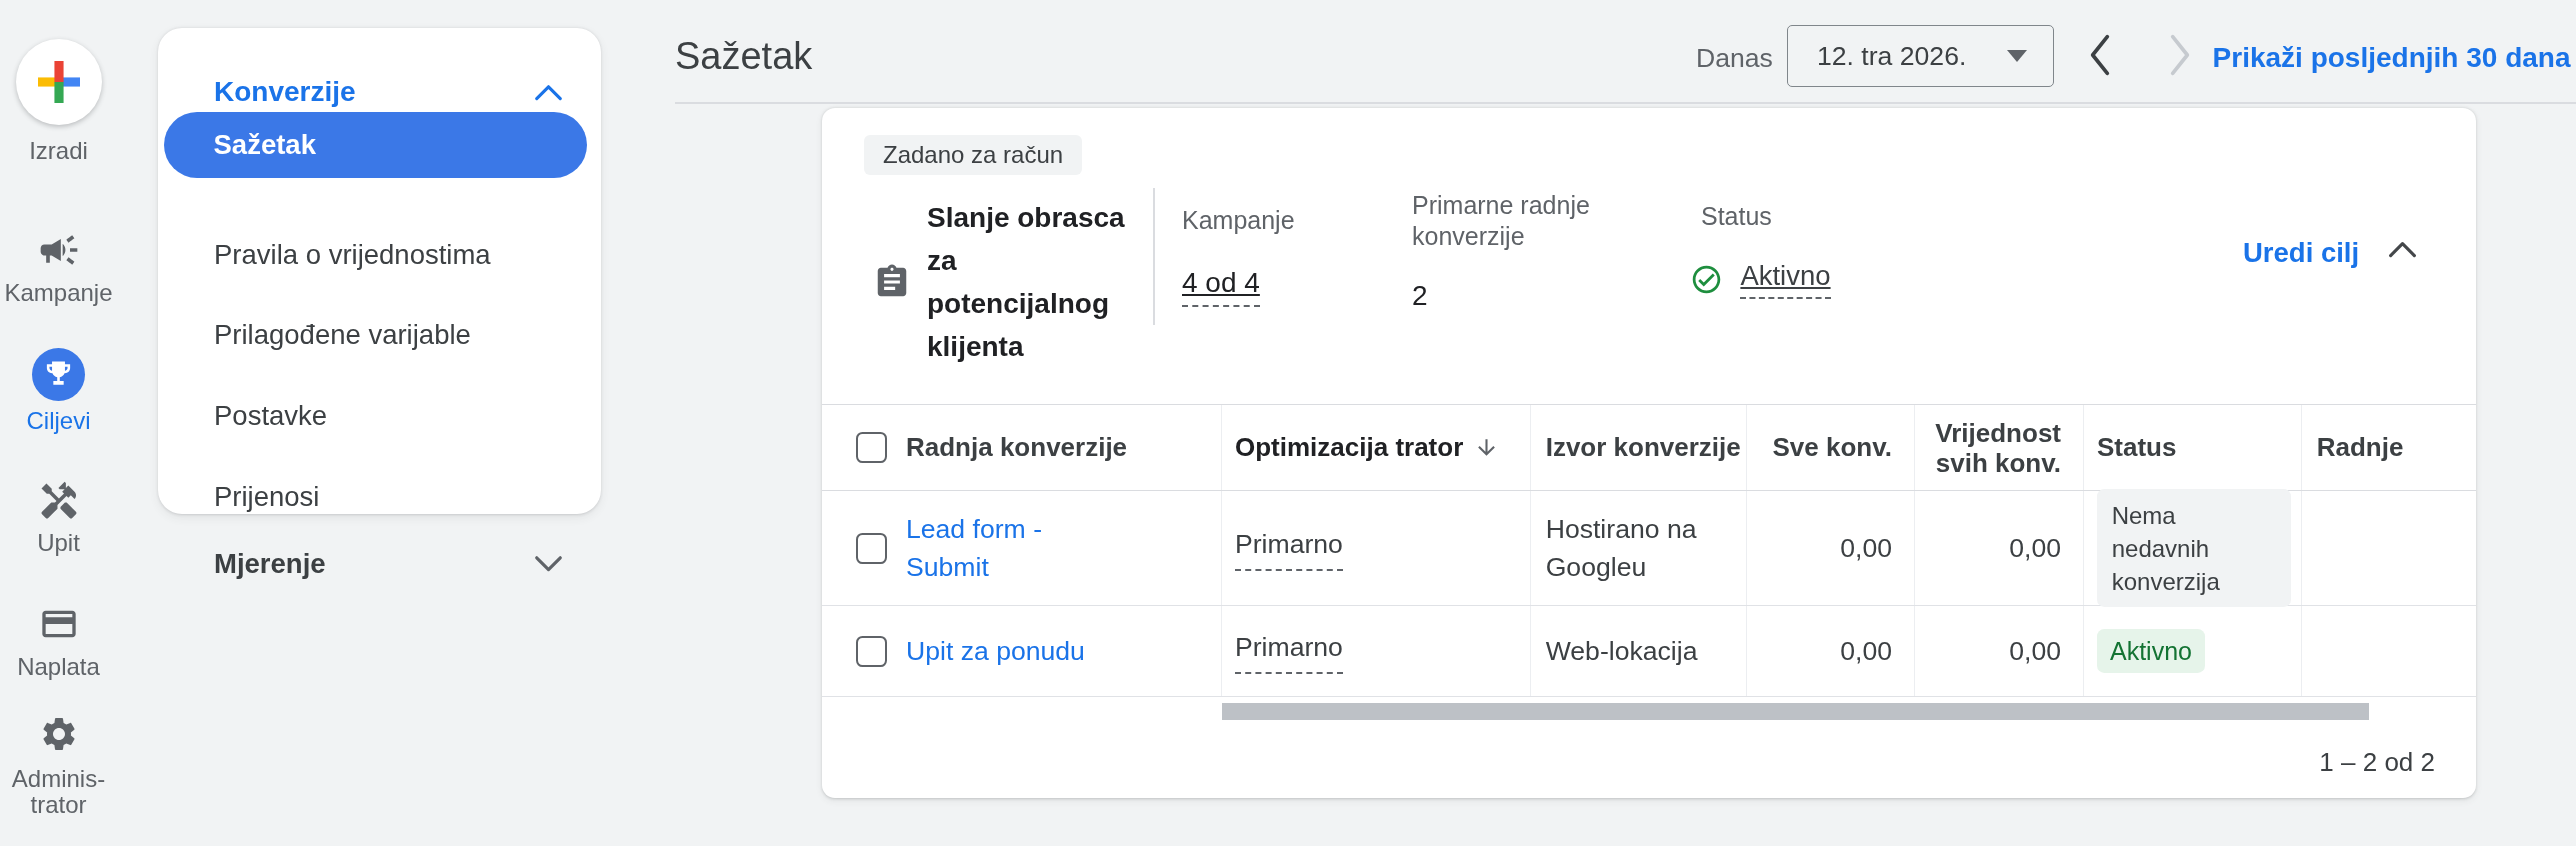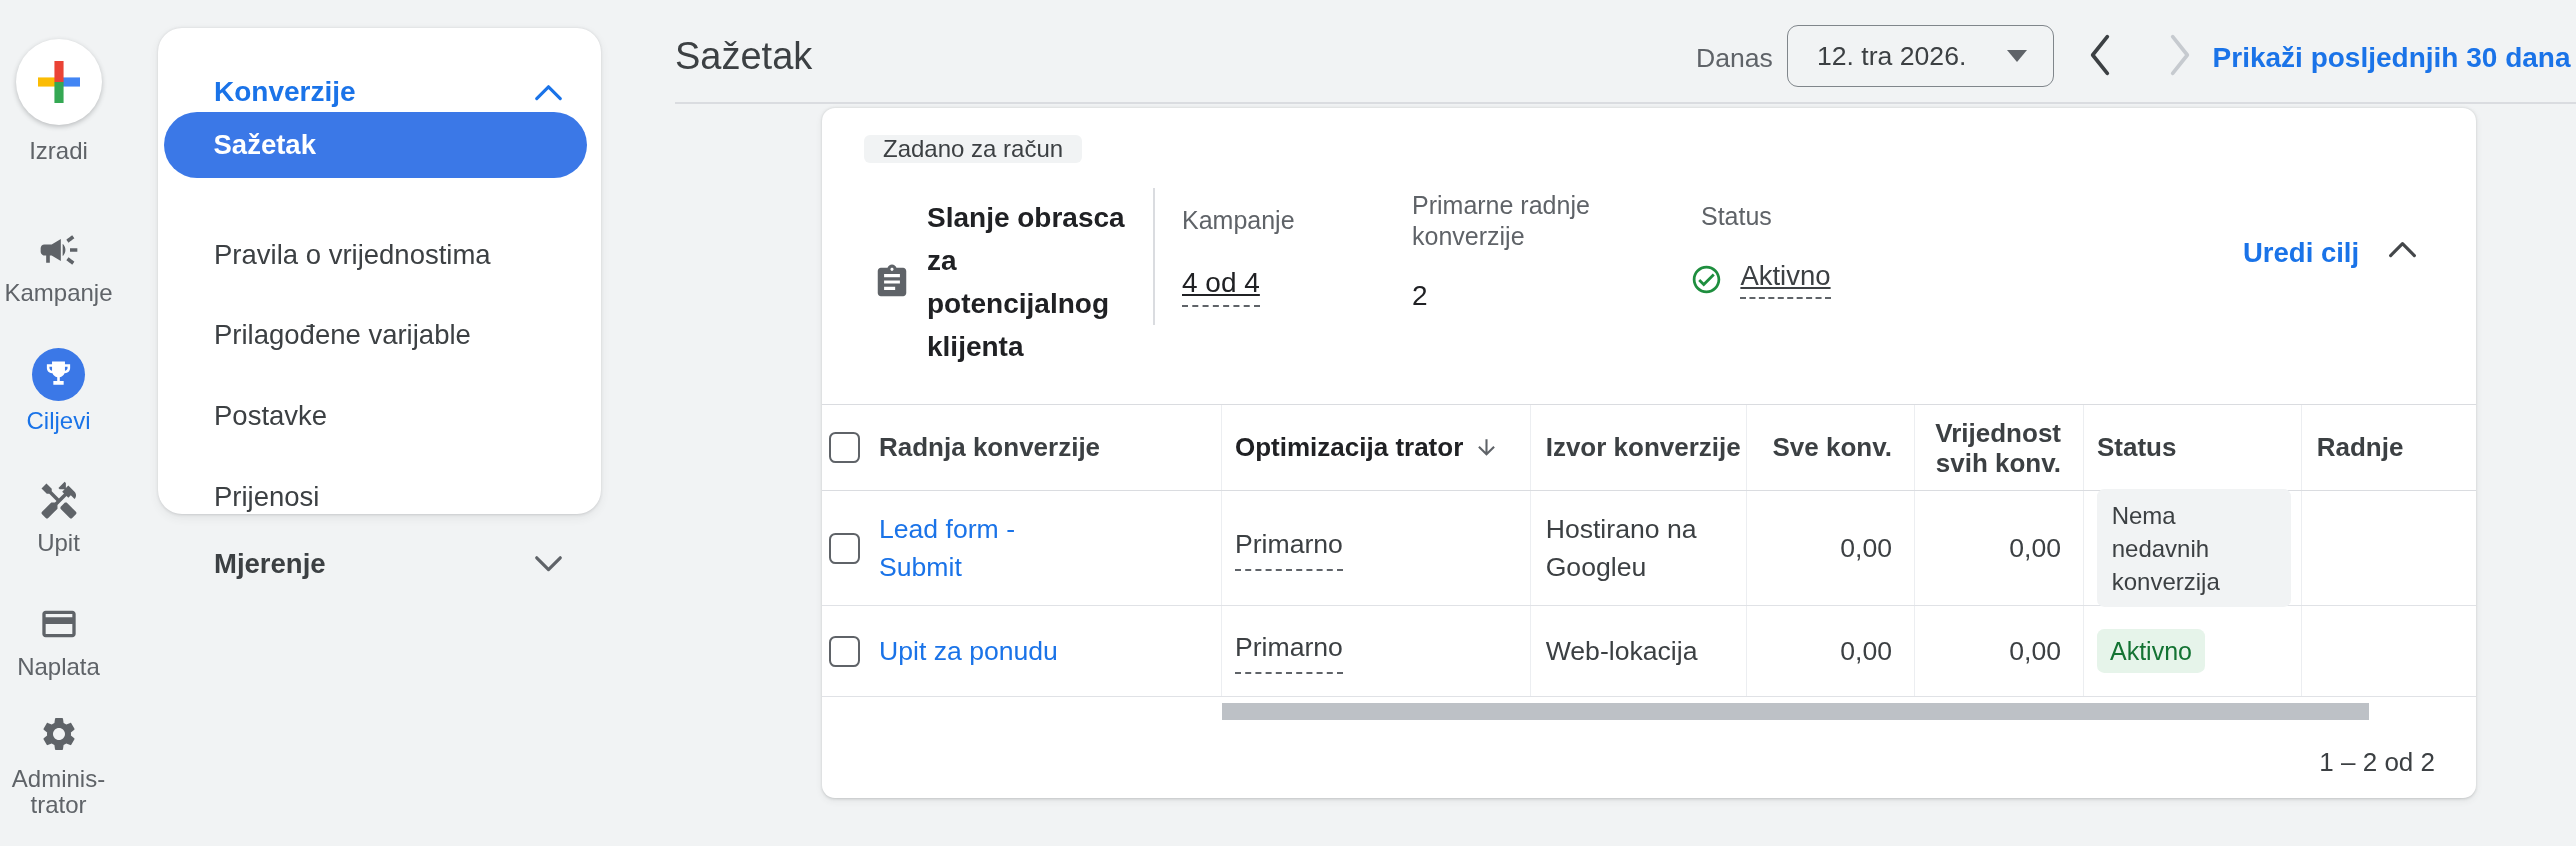--- a/index.html
+++ b/index.html
@@ -51,41 +51,41 @@
 
   .subnav-collapsed { position:absolute; left:158px; top:535px; width:443px; height:57px; cursor:pointer; }
   .subnav-collapsed .label { position:absolute; left:56px; top:13px; font-size:27.5px; font-weight:bold; color:#3c4043; }
   .subnav-collapsed .chev { position:absolute; right:38px; top:20px; }
 
   
   .page-title { position:absolute; left:675px; top:35px; font-size:38px; font-weight:normal; color:#3c4043; }
   .date-label { position:absolute; left:1696px; top:43px; font-size:26.6px; color:#5f6368; }
   .date-box {
     position:absolute; left:1787px; top:25px; width:267px; height:62px;
-    border:1.8px solid #80868b; border-radius:11px; background:transparent;
+    border:1.8px solid #80868b; border-radius:5px; background:transparent;
     display:flex; align-items:center; justify-content:space-between;
     padding:0 26px 0 29px; cursor:pointer;
     font-family:"Liberation Sans", sans-serif;
   }
   .date-box .val { font-size:26.6px; color:#3c4043; }
   .caret-down { width:0; height:0; border-left:10px solid transparent; border-right:10px solid transparent; border-top:12px solid #5f6368; }
   .chev-btn { position:absolute; top:33px; cursor:pointer; background:none; border:none; }
   .chev-prev { left:2087px; }
   .chev-next { left:2167px; cursor:default; }
   .show-link { position:absolute; right:5.5px; top:42px; font-size:28px; font-weight:bold; color:#1a73e8; text-decoration:none; cursor:pointer; }
   .header-divider { position:absolute; left:675px; top:102px; width:1901px; height:1.8px; background:#dadce0; }
 
   
   .card {
     position:absolute; left:822px; top:108px; width:1654px; height:690px;
     background:#fff; border-radius:13px;
     box-shadow:0 0.9px 2.7px rgba(60,64,67,.2), 0 2.7px 7.3px rgba(60,64,67,.08);
   }
   .badge {
-    position:absolute; left:42px; top:26.6px; height:28px;
+    position:absolute; left:42px; top:26.6px; height:40px;
     background:#f1f3f4; border-radius:6px; display:flex; align-items:center;
     padding:0 19px; font-size:24px; color:#3c4043;
   }
   .goal-icon { position:absolute; left:51px; top:154px; }
   .goal-title { position:absolute; left:105px; top:88px; width:198px; font-size:28px; font-weight:bold; color:#202124; line-height:43px; }
   .goal-vdivider { position:absolute; left:331px; top:80px; width:1.8px; height:137px; background:#dadce0; }
   .m-label { font-size:25px; color:#5f6368; line-height:31px; }
   .m-value { font-size:28px; color:#202124; }
   .met-kampanje { position:absolute; left:360px; top:97px; }
   .met-kampanje .m-value { display:inline-block; margin-top:31px; }
@@ -100,21 +100,21 @@
   .edit-link { position:absolute; left:1421px; top:129px; font-size:27.5px; font-weight:bold; color:#1a73e8; text-decoration:none; cursor:pointer; }
   .collapse-chev { position:absolute; left:1565px; top:132px; cursor:pointer; }
 
   
   .table { position:absolute; left:0; top:296px; width:1654px; }
   .trow { display:flex; width:1654px; }
   .thead { height:87px; border-top:1.8px solid #dadce0; border-bottom:1.8px solid #dadce0; }
   .tr1 { height:115px; border-bottom:1.8px solid #e0e2e6;justify-content:center; }
   .tr2 { height:91px; border-bottom:1.8px solid #e0e2e6; }
   .cell { display:flex; align-items:center; border-right:1.8px solid #eceef1; }
-  .c1 { width:400px; padding-left:7px; }
+  .c1 { width:400px; padding-left:34px; }
   .c2 { width:309px; padding-left:13px; }
   .c3 { width:216px; padding-left:14.7px; }
   .c4 { width:168px; justify-content:flex-end; padding-right:22px; }
   .c5 { width:169px; justify-content:flex-end; padding-right:22px; text-align:right; }
   .c6 { width:218px; padding-left:13px; }
   .c7 { width:174px; padding-left:14.7px; border-right:none; }
   .thead .cell { font-size:26px; font-weight:bold; color:#3c4043; cursor:pointer; }
   .thead .sorted { color:#202124; }
   .thead .sorted .hdr-txt { font-weight:bold; }
   .sort-arrow { margin-left:11px; display:flex; }

